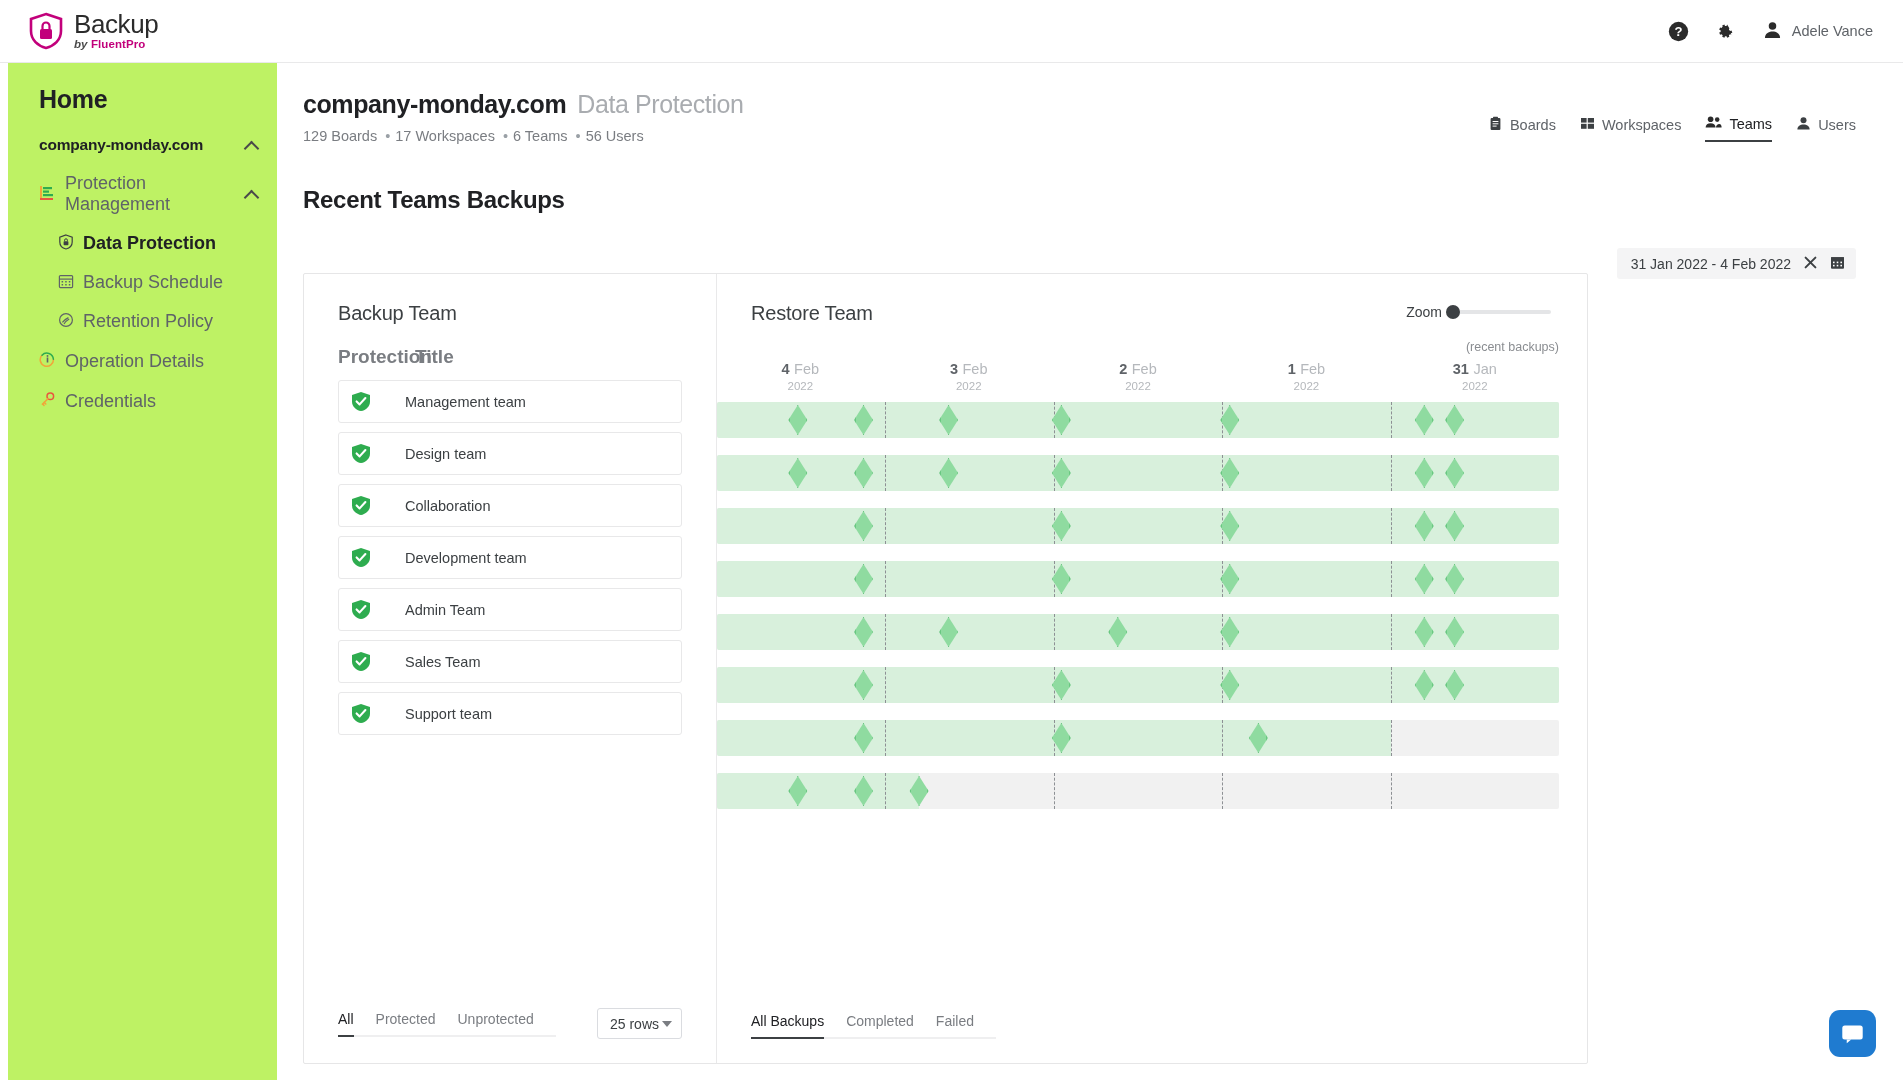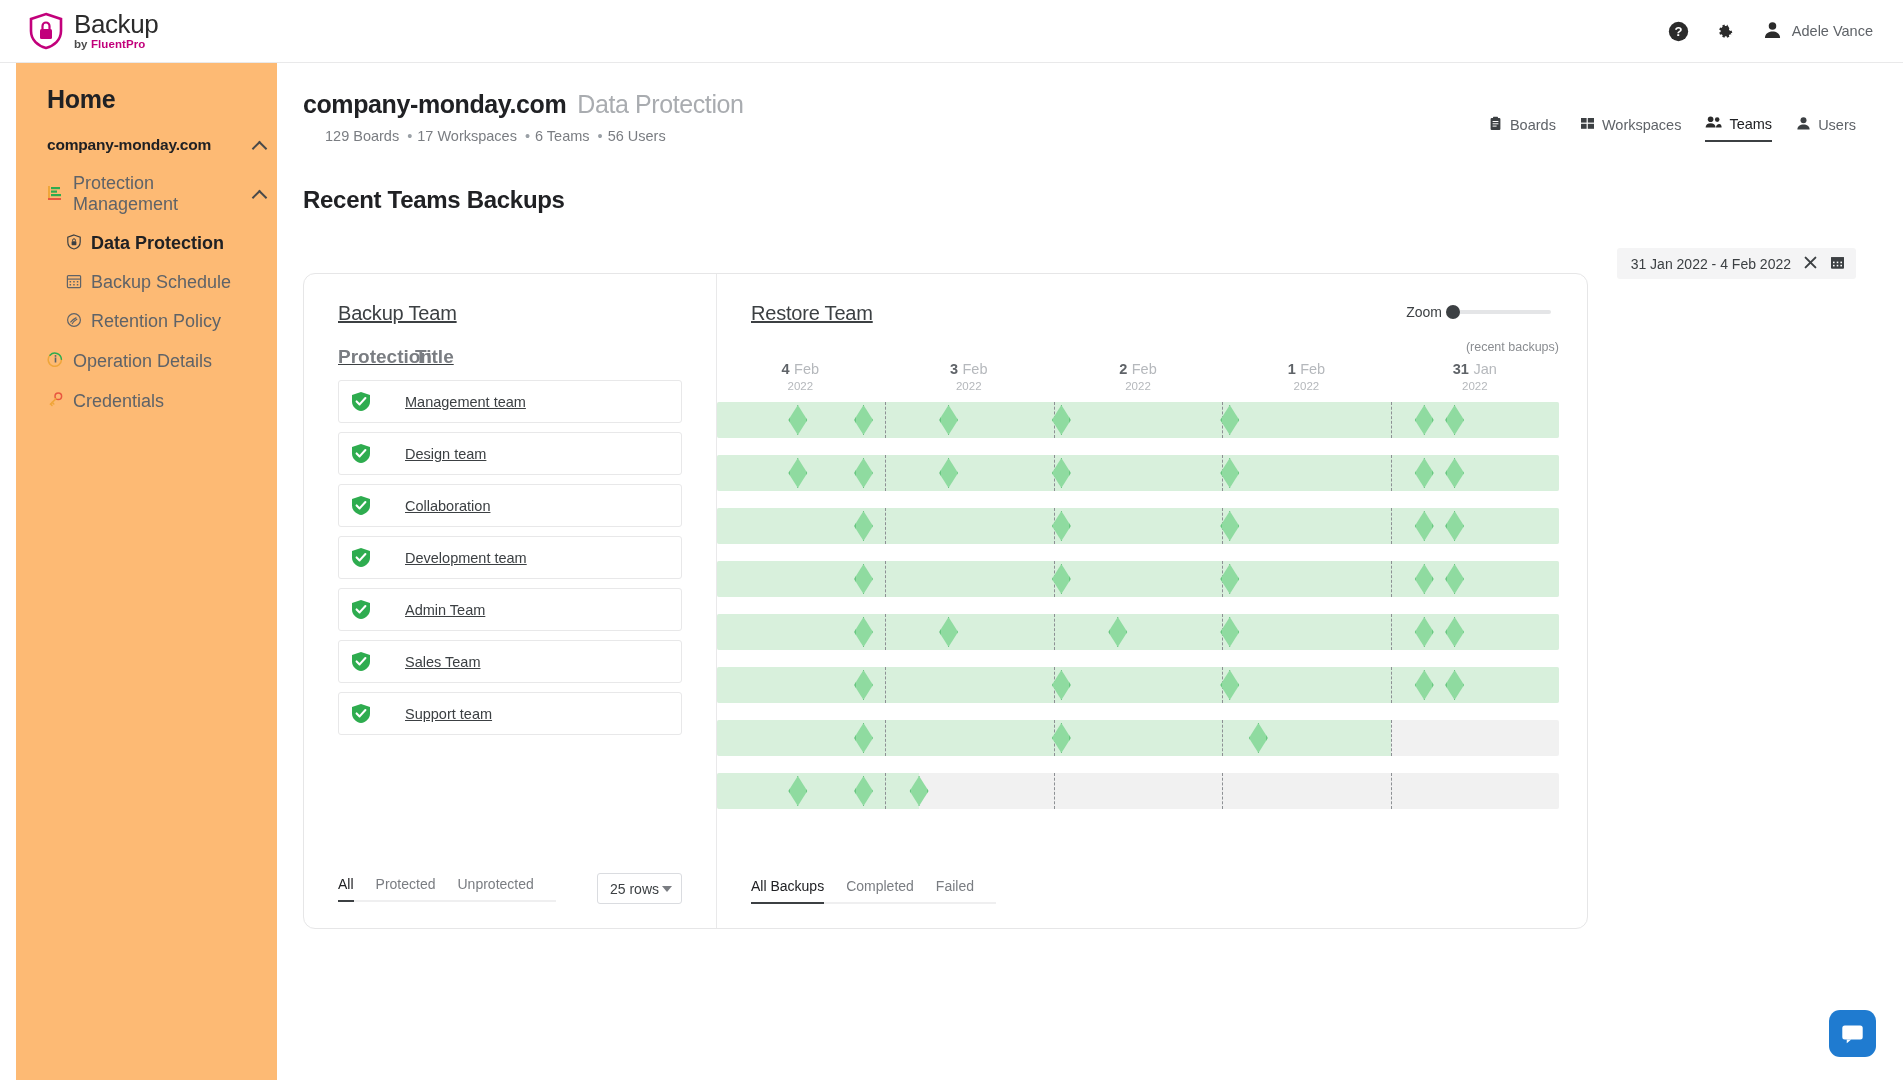--- a/index.html
+++ b/index.html
@@ -16,31 +16,31 @@
     background: #ffffff; border-bottom: 1px solid #e9e9ea;
     display: flex; align-items: center; justify-content: space-between;
     padding: 0 30px 0 28px;
   }
   .brand { display: flex; align-items: center; gap: 10px; }
   .brand-shield { width: 36px; height: 38px; position: relative; }
   .brand-text { line-height: 1; }
   .brand-title { font-size: 26px; color: #2b2b2b; letter-spacing: -.4px; font-weight: 400; }
   .brand-sub { font-size: 11.5px; color: #5b5b5b; margin-top: 2px; letter-spacing: .1px;}
   .brand-sub .fp { color: #c2007b; font-weight: 700; }
-  .brand-sub .by { color:#4a4a4a; font-weight:700; }
+  .brand-sub .by { color:#4a4a4a; font-weight:700;font-style:italic; }
 
   .topright { display: flex; align-items: center; gap: 26px; }
   .ticon { display:flex; align-items:center; justify-content:center; cursor:pointer; }
   .user { display: flex; align-items: center; gap: 9px; cursor: pointer; }
   .user-name { font-size: 14.5px; color: #5f6368; }
 
   
   .sidebar {
-    position: absolute; left: 16px; top: 63px; width: 277px; height: 1017px;
-    background: #fdba74; padding: 22px 0 16px 0;
+    position: absolute; left: 8px; top: 63px; width: 277px; height: 1017px;
+    background: #bef264; padding: 22px 0 16px 0;
   }
   .home-title { font-size: 25px; font-weight: 700; color: #202124; padding: 0 0 0 31px; letter-spacing: -.3px; }
   .nav-root {
     display:flex; align-items:center; justify-content:space-between;
     padding: 0 26px 0 31px; margin-top: 22px; cursor:pointer;
   }
   .nav-root-label { font-size: 15.5px; font-weight: 700; color: #202124; letter-spacing: -.2px;}
   .nav-group {
     display:flex; align-items:center; gap: 9px;
     padding: 0 26px 0 31px; margin-top: 19px; cursor:pointer;
@@ -62,21 +62,21 @@
     border-left:2px solid #4a4a4a; border-top:2px solid #4a4a4a;
     transform: rotate(45deg);
   }
 
   
   .main { position: absolute; left: 277px; top: 63px; width: 1626px; height: 1017px; background:#fff; }
   .page-head { padding: 27px 47px 0 26px; }
   .page-title-row { display: flex; align-items: baseline; gap: 11px; }
   .ptitle { font-size: 25px; font-weight: 700; color: #202124; letter-spacing: -.4px; }
   .psub { font-size: 25px; color: #a9acb0; letter-spacing: -.4px; }
-  .pstats { font-size: 14.5px; color: #7a7d82; margin-top: 9px; margin-left: 22px; }
+  .pstats { font-size: 14.5px; color: #7a7d82; margin-top: 9px; }
   .pstats span { margin-right: 8px; }
   .pstats .dot { color:#9aa0a6; margin: 0 5px 0 0;}
 
   .head-tabs {
     position:absolute; right: 47px; top: 52px;
     display: flex; align-items: center; gap: 24px;
   }
   .htab { display:flex; align-items:center; gap:7px; font-size:14.5px; color:#5f6368; padding-bottom:7px; cursor:pointer; }
   .htab.active { color:#202124; border-bottom: 2px solid #3c4043; }
 
@@ -88,24 +88,23 @@
     display:flex; align-items:center; gap: 13px; padding: 0 11px 0 14px;
     font-size: 14px; color:#3c4043; cursor: pointer;
   }
 
   
   .panels {
     position:absolute; left: 0; top: 210px; width: 1586px; height: 656px;
     margin-left: 0;
   }
   .panel-wrap {
-    position:absolute; left: 0; top: 0; width: 1262px; height: 656px;
-    border: 1px solid #e6e6e7; border-radius: 12px; background: #fff;
+    position:absolute; left: 0; top: 0; width: 1262px; height: 791px;
+    border: 1px solid #e6e6e7; border-radius: 2px; background: #fff;
     display: flex;
-    text-decoration: underline;
   }
   .panel-left { width: 413px; border-right: 1px solid #e9e9ea; position: relative; }
   .panel-right { flex: 1; position: relative; }
   .panel-h { font-size: 20px; color:#3c4043; padding: 28px 0 0 34px; letter-spacing:-.2px; }
 
   .col-head { display:flex; padding: 21px 0 0 34px; font-size: 19px; color:#7a7d82; font-weight:700; }
   .col-head .c1 { width: 77px; }
 
   .rows { padding: 12px 34px 0 34px; }
   .trow {

